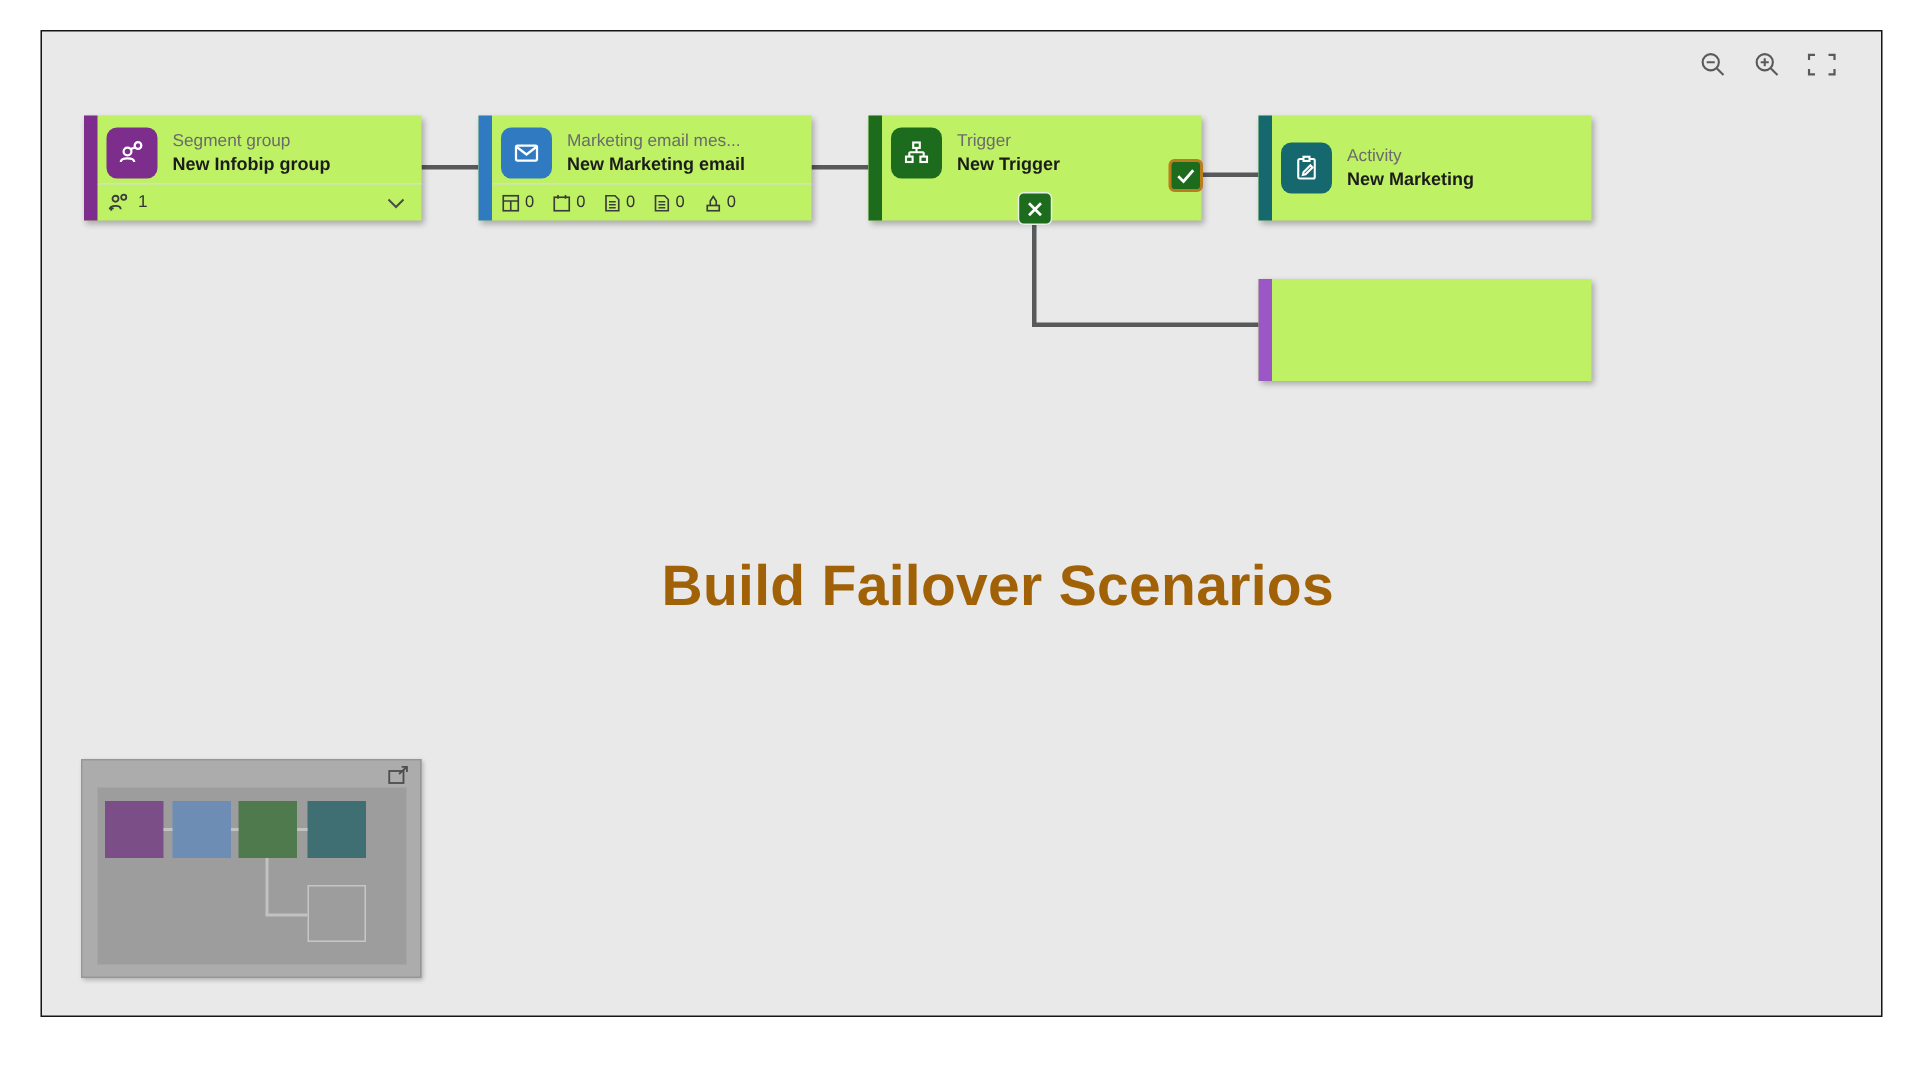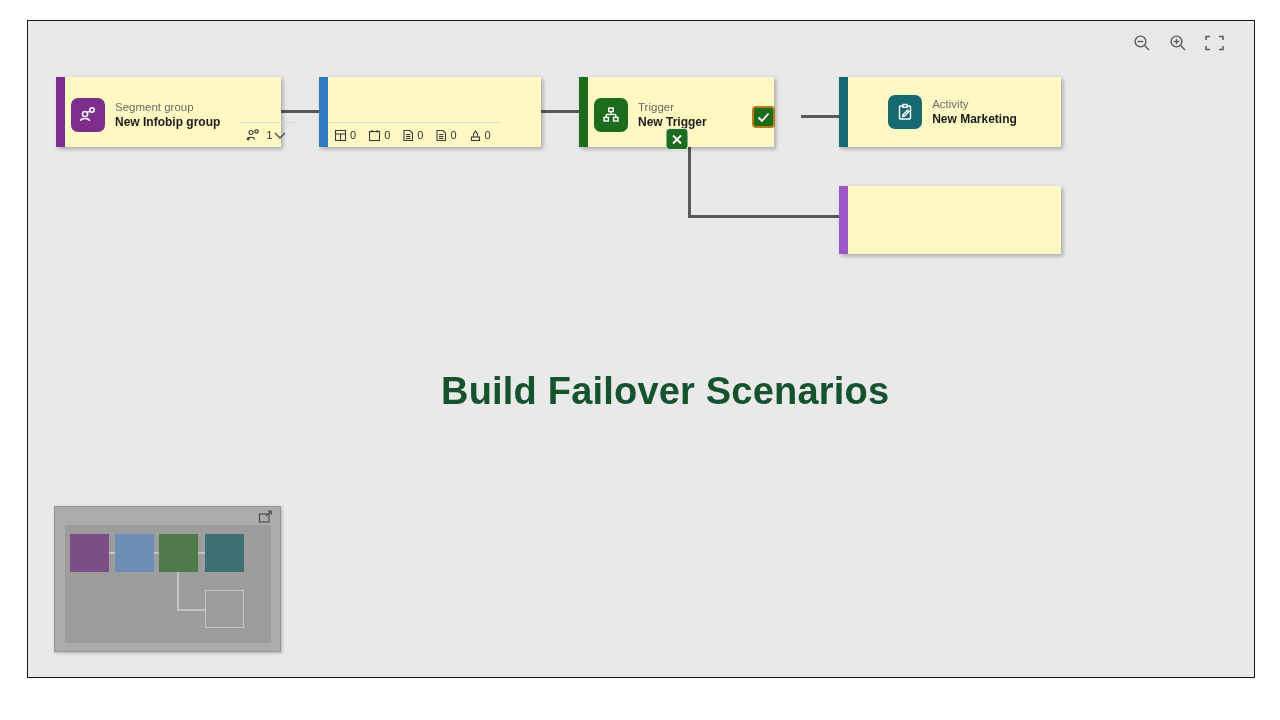--- a/index.html
+++ b/index.html
@@ -12,23 +12,23 @@
 
   
   .zoom-controls { position:absolute; top:13px; right:30px; display:flex; gap:18px; align-items:center; }
   .zoom-controls svg { display:block; cursor:pointer; }
 
   
   .connector { position:absolute; background:#58595a; }
 
   
   .node {
-    position:absolute; background:#fef9c3;
+    position:absolute; background:#bef264;
     box-shadow:1.5px 2px 4px rgba(0,0,0,0.28);
-    display:flex; 
+    display:flex; flex-direction:column;
   }
   .accent { position:absolute; left:0; top:0; bottom:0; width:9px; }
   .node-header { display:flex; align-items:center; gap:10px; padding:8px 10px 2px 15px; }
   .node.centered { justify-content:center; }
   .node.centered .node-header { padding-top:0; padding-bottom:0; }
   .tile { width:34px; height:34px; border-radius:7px; display:flex; align-items:center; justify-content:center; flex:0 0 auto; }
   .node-type { font-size:11.5px; color:#6b6b6b; line-height:15px; white-space:nowrap; }
   .node-name { font-size:12px; font-weight:bold; color:#1c1c1c; line-height:15px; white-space:nowrap; }
 
   .node-footer {
@@ -43,21 +43,21 @@
   .badge {
     position:absolute; width:23px; height:22px; background:#1d6c1d; border-radius:4px;
     display:flex; align-items:center; justify-content:center; cursor:pointer;
   }
   .badge.check { right:-1px; top:29px; border:2px solid #b97d1e; }
   .badge.cross { left:50%; transform:translateX(-50%); bottom:-3px; border:1px solid #e7efe7; }
 
   
   .headline {
     position:absolute; left:413px; top:348px;
-    font-size:38px; font-weight:600; color:#14532d; line-height:44px; letter-spacing:0.2px;text-align:right;
+    font-size:38px; font-weight:600; color:#a16207; line-height:44px; letter-spacing:0.2px;text-align:right;
   }
 
   
   .minimap {
     position:absolute; left:26px; top:485px; width:227px; height:146px;
     background:#acacac; border:1px solid #979797; box-shadow:1px 1px 3px rgba(0,0,0,0.25);
   }
   .mm-expand { position:absolute; top:3px; right:7px; cursor:pointer; }
   .mm-inner { position:absolute; left:10px; top:18px; width:206px; height:118px; background:#9d9d9d; }
   .mm-sq { position:absolute; width:39px; height:38px; top:9px; }
@@ -122,20 +122,32 @@
       <span>1</span>
       <div class="spacer"></div>
       <svg width="14" height="9" viewBox="0 0 14 9" fill="none" stroke="#4a4a4a" stroke-width="1.3">
         <polyline points="2,2 7,7 12,2"></polyline>
       </svg>
     </div>
   </div>
 
   <div class="node" style="left:291px; top:56px; width:222px; height:70px;">
     <div class="accent" style="background:#2f7ac0;"></div>
+    <div class="node-header">
+      <div class="tile" style="background:#2f7ac0;">
+        <svg width="20" height="20" viewBox="0 0 20 20" fill="none" stroke="#ffffff" stroke-width="1.5">
+          <rect x="3" y="5" width="14" height="10" rx="1"></rect>
+          <polyline points="3.5,6 10,11 16.5,6"></polyline>
+        </svg>
+      </div>
+      <div>
+        <div class="node-type">Marketing email mes...</div>
+        <div class="node-name">New Marketing email</div>
+      </div>
+    </div>
     <div class="node-footer">
       <span class="stat">
         <svg width="13" height="13" viewBox="0 0 13 13" fill="none" stroke="#3c3c3c" stroke-width="1.1">
           <rect x="1.5" y="1.5" width="10" height="10"></rect>
             <line x1="1.5" y1="5" x2="11.5" y2="5"></line>
             <line x1="6.5" y1="5" x2="6.5" y2="11.5"></line>
         </svg>
         <span>0</span>
       </span>
       <span class="stat">
@@ -167,21 +179,21 @@
       <span class="stat" style="margin-right:0;">
         <svg width="13" height="13" viewBox="0 0 13 13" fill="none" stroke="#3c3c3c" stroke-width="1.1">
           <path d="M4.5,8 V5 l2-3 2,3 v3"></path>
             <rect x="2.5" y="8" width="8" height="3.5"></rect>
         </svg>
         <span>0</span>
       </span>
     </div>
   </div>
 
-  <div class="node" style="left:551px; top:56px; width:195px; height:70px;">
+  <div class="node" style="left:551px; top:56px; width:222px; height:70px;">
     <div class="accent" style="background:#1d6c1d;"></div>
     <div class="node-header">
       <div class="tile" style="background:#1d6c1d;">
         <svg width="20" height="20" viewBox="0 0 20 20" fill="none" stroke="#ffffff" stroke-width="1.4">
           <rect x="7.8" y="3" width="4.4" height="3.6"></rect>
           <line x1="10" y1="6.6" x2="10" y2="9.5"></line>
           <line x1="5.2" y1="9.5" x2="14.8" y2="9.5"></line>
           <line x1="5.2" y1="9.5" x2="5.2" y2="12.4"></line>
           <line x1="14.8" y1="9.5" x2="14.8" y2="12.4"></line>
           <rect x="3" y="12.4" width="4.4" height="3.6"></rect>

